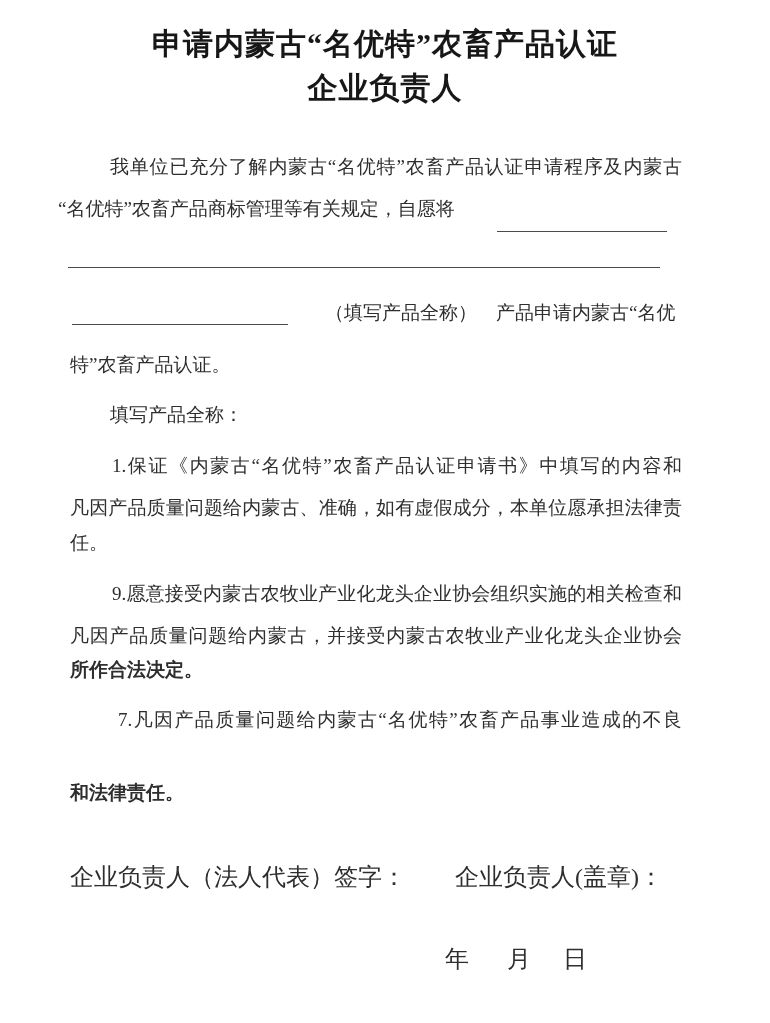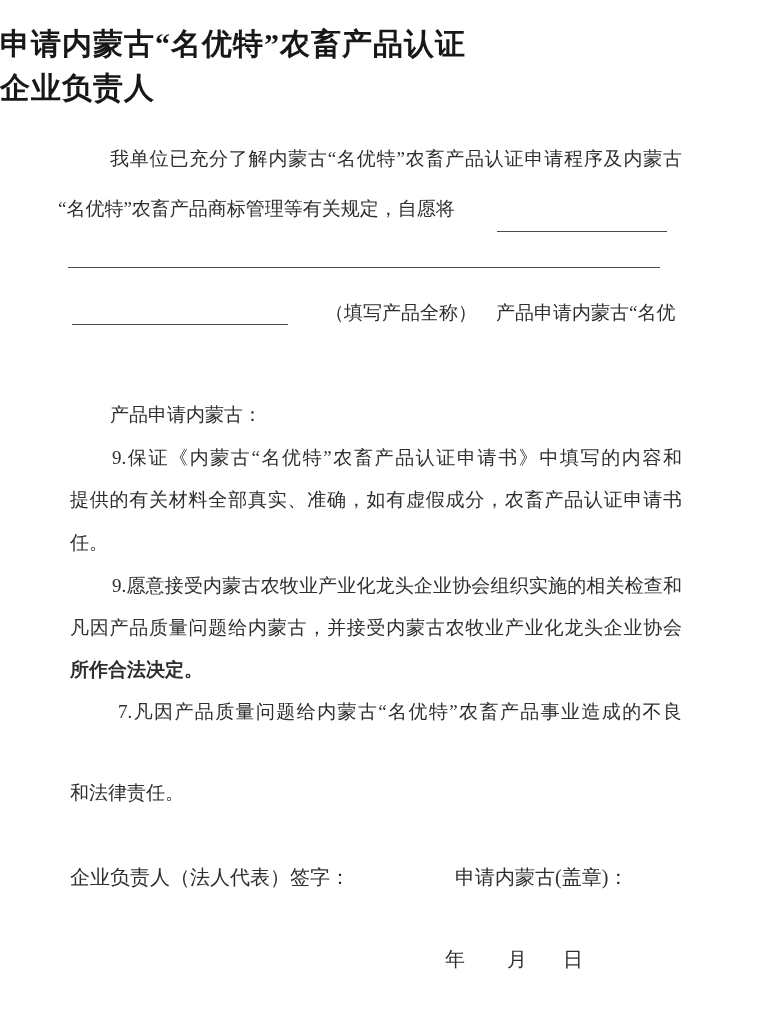--- a/index.html
+++ b/index.html
@@ -3,67 +3,68 @@
 <meta charset="utf-8">
 <style>
   html,body { margin:0; padding:0; }
   body { background:#fff; }
   .page {
     position:relative; width:770px; height:1023px; background:#ffffff;
     font-family:"Liberation Serif","DejaVu Serif",serif;
     color:#2e2e2e; overflow:hidden;
   }
   .title-line {
-    position:absolute; left:0; width:770px; 
+    position:absolute; left:0; width:770px; text-align:center;
     font-weight:bold; font-size:30px; line-height:36px; color:#171717;
     letter-spacing:1px; white-space:nowrap;
   }
   .t {
     position:absolute; font-size:19px; line-height:26px;
     white-space:nowrap; color:#2e2e2e;
   }
   .just {
     white-space:normal; text-align:justify; text-align-last:justify;
-    overflow:hidden; height:27px;
+    overflow:hidden; height:27px;margin-top:8px;
   }
   .blank {
     position:absolute; height:0; border-top:1.6px solid #4a4a4a;
   }
-  .sig { font-size:20px; }
+  .sig { font-size:24px; }
 </style>
 </head>
 <body>
 
 <div class="page">
 
   <div class="title-line" style="top:26px">申请内蒙古“名优特”农畜产品认证</div>
   <div class="title-line" style="top:70px">企业负责人</div>
 
   <div class="t just" style="top:146px; left:110px; width:572px;">我单位已充分了解内蒙古“名优特”农畜产品认证申请程序及内蒙古</div>
   <div class="t" style="top:196px; left:58px;">“名优特”农畜产品商标管理等有关规定，自愿将</div>
 
   <div class="blank" style="top:231px; left:497px; width:170px;"></div>
   <div class="blank" style="top:267px; left:68px; width:592px;"></div>
   <div class="blank" style="top:324px; left:72px; width:216px;"></div>
 
   <div class="t" style="top:300px; left:325px;">（填写产品全称）　产品申请内蒙古“名优</div>
+  <div class="t" style="top:352px; left:70px;">特”农畜产品认证。</div>
 
-  <div class="t" style="top:402px; left:110px;">产品申请内蒙古：</div>
+  <div class="t" style="top:402px; left:110px;">填写产品全称：</div>
 
-  <div class="t just" style="top:445px; left:112px; width:570px;">9.保证《内蒙古“名优特”农畜产品认证申请书》中填写的内容和</div>
-  <div class="t just" style="top:487px; left:70px; width:612px;">提供的有关材料全部真实、准确，如有虚假成分，农畜产品认证申请书</div>
+  <div class="t just" style="top:445px; left:112px; width:570px;">1.保证《内蒙古“名优特”农畜产品认证申请书》中填写的内容和</div>
+  <div class="t just" style="top:487px; left:70px; width:612px;">凡因产品质量问题给内蒙古、准确，如有虚假成分，本单位愿承担法律责</div>
   <div class="t" style="top:530px; left:70px;">任。</div>
 
   <div class="t just" style="top:573px; left:112px; width:570px;">9.愿意接受内蒙古农牧业产业化龙头企业协会组织实施的相关检查和</div>
   <div class="t just" style="top:615px; left:70px; width:612px;">凡因产品质量问题给内蒙古，并接受内蒙古农牧业产业化龙头企业协会</div>
   <div class="t" style="top:657px; left:70px;font-weight:bold;">所作合法决定。</div>
 
   <div class="t just" style="top:699px; left:118px; width:564px;">7.凡因产品质量问题给内蒙古“名优特”农畜产品事业造成的不良</div>
-  <div class="t" style="top:780px; left:70px;">和法律责任。</div>
+  <div class="t" style="top:780px; left:70px;font-weight:bold;">和法律责任。</div>
 
   <div class="t sig" style="top:864px; left:70px;">企业负责人（法人代表）签字：</div>
-  <div class="t sig" style="top:864px; left:455px;">申请内蒙古(盖章)：</div>
+  <div class="t sig" style="top:864px; left:455px;">企业负责人(盖章)：</div>
 
   <div class="t sig" style="top:946px; left:445px;">年</div>
   <div class="t sig" style="top:946px; left:507px;">月</div>
   <div class="t sig" style="top:946px; left:563px;">日</div>
 
 </div>
 
 </body></html>

